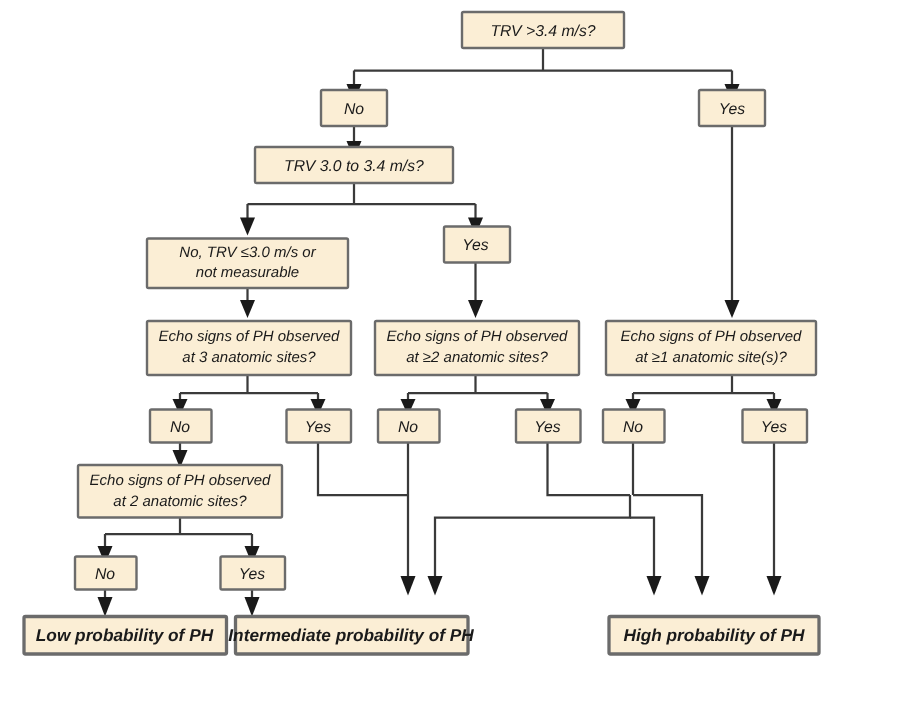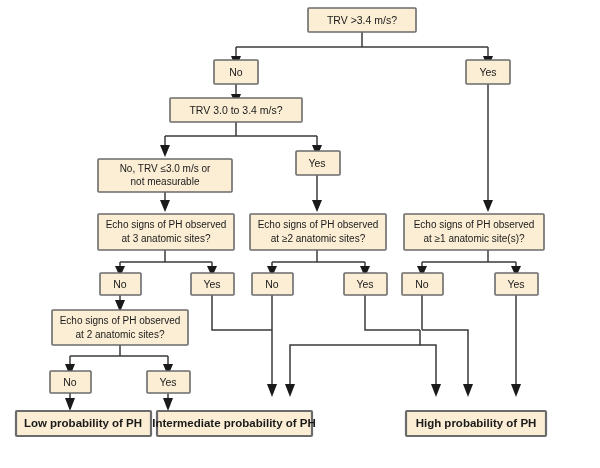--- a/index.html
+++ b/index.html
@@ -10,20 +10,21 @@
   body {
     width: 600px;
     height: 468px;
     font-family: "Liberation Sans", sans-serif;
     overflow: hidden;
   }
   #chart-root {
     position: relative;
     width: 600px;
     height: 344px;
+    font-style: italic;
   }
   svg#flow {
     position: absolute;
     top: 0;
     left: 0;
     width: 600px;
     height: 468px;
   }
   .node-box {
     fill: #fbeed5;

